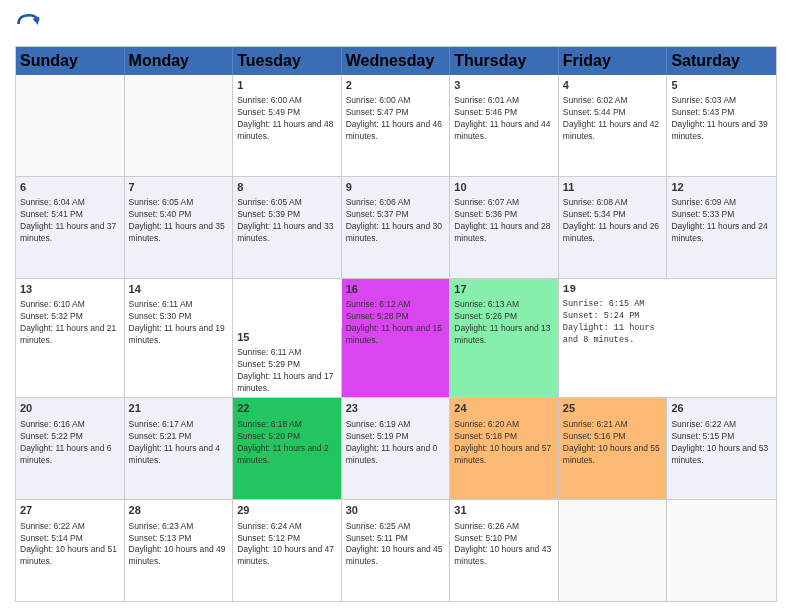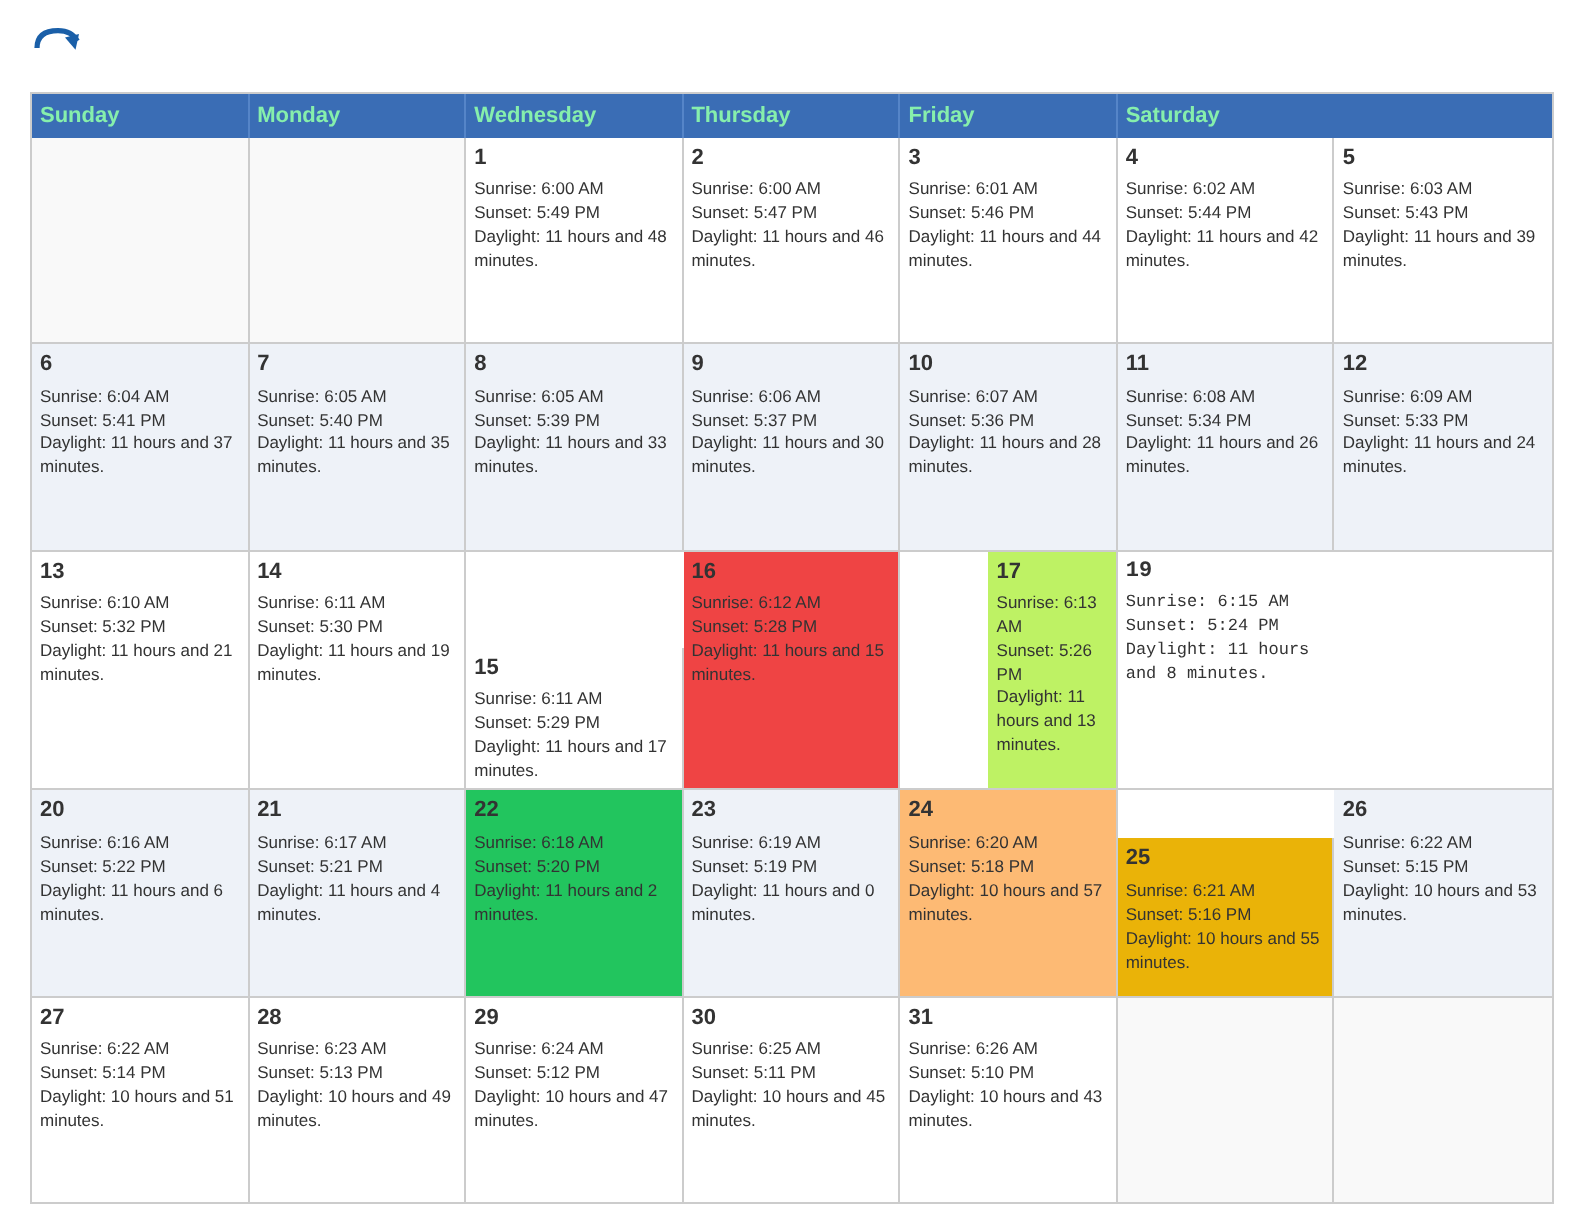--- a/index.html
+++ b/index.html
@@ -56,22 +56,22 @@
       display: flex;
       flex-direction: column;
       border: 1px solid #ccc;
     }
     .cal-header-row {
       display: grid;
       grid-template-columns: repeat(7, 1fr);
       background: #3a6db5;
     }
     .cal-header-cell {
-      color: #86efac;
-      font-size: 11px;
+      color: #000000;
+      font-size: 16px;
       font-weight: bold;
       padding: 5px 4px;
       text-align: left;
       border-right: 1px solid #5585c8;
     }
     .cal-header-cell:last-child { border-right: none; }
     .cal-body {
       flex: 1;
       display: flex;
       flex-direction: column;
@@ -126,20 +126,21 @@
     <div class="title-section">
       <div class="month-title"></div>
       <div class="subtitle"></div>
     </div>
   </div>
 
   <div class="calendar">
     <div class="cal-header-row">
     <div class="cal-header-cell">Sunday</div>
         <div class="cal-header-cell">Monday</div>
+        <div class="cal-header-cell">Tuesday</div>
         <div class="cal-header-cell">Wednesday</div>
         <div class="cal-header-cell">Thursday</div>
         <div class="cal-header-cell">Friday</div>
         <div class="cal-header-cell">Saturday</div>
       </div>
     <div class="cal-body">
     <div class="cal-row">
           <div class="cal-cell empty"></div>
           <div class="cal-cell empty"></div>
           <div class="cal-cell" style="background: rgb(255, 255, 255);">
@@ -229,27 +230,27 @@
             <div>Sunrise: 6:11 AM</div>
             <div>Sunset: 5:30 PM</div>
             <div>Daylight: 11 hours and 19 minutes.</div>
           </div>
           <div class="cal-cell" style="background: rgb(255, 255, 255); margin-top: 48px;">
             <span class="day-number">15</span>
             <div>Sunrise: 6:11 AM</div>
             <div>Sunset: 5:29 PM</div>
             <div>Daylight: 11 hours and 17 minutes.</div>
           </div>
-          <div class="cal-cell" style="background: #ef4444;">
+          <div class="cal-cell" style="background: #d946ef;">
             <span class="day-number">16</span>
             <div>Sunrise: 6:12 AM</div>
             <div>Sunset: 5:28 PM</div>
             <div>Daylight: 11 hours and 15 minutes.</div>
           </div>
-          <div class="cal-cell" style="background: #bef264; margin-left: 44px;">
+          <div class="cal-cell" style="background: #86efac;">
             <span class="day-number">17</span>
             <div>Sunrise: 6:13 AM</div>
             <div>Sunset: 5:26 PM</div>
             <div>Daylight: 11 hours and 13 minutes.</div>
           </div>
           <div class="cal-cell" style="background: rgb(255, 255, 255); font-family: Liberation Mono, monospace;">
             <span class="day-number">19</span>
             <div>Sunrise: 6:15 AM</div>
             <div>Sunset: 5:24 PM</div>
             <div>Daylight: 11 hours and 8 minutes.</div>
@@ -279,21 +280,21 @@
             <div>Sunrise: 6:19 AM</div>
             <div>Sunset: 5:19 PM</div>
             <div>Daylight: 11 hours and 0 minutes.</div>
           </div>
           <div class="cal-cell" style="background: #fdba74;">
             <span class="day-number">24</span>
             <div>Sunrise: 6:20 AM</div>
             <div>Sunset: 5:18 PM</div>
             <div>Daylight: 10 hours and 57 minutes.</div>
           </div>
-          <div class="cal-cell" style="background: #eab308; margin-top: 24px;">
+          <div class="cal-cell" style="background: #fdba74;">
             <span class="day-number">25</span>
             <div>Sunrise: 6:21 AM</div>
             <div>Sunset: 5:16 PM</div>
             <div>Daylight: 10 hours and 55 minutes.</div>
           </div>
           <div class="cal-cell" style="background: rgb(238, 242, 248);">
             <span class="day-number">26</span>
             <div>Sunrise: 6:22 AM</div>
             <div>Sunset: 5:15 PM</div>
             <div>Daylight: 10 hours and 53 minutes.</div>

